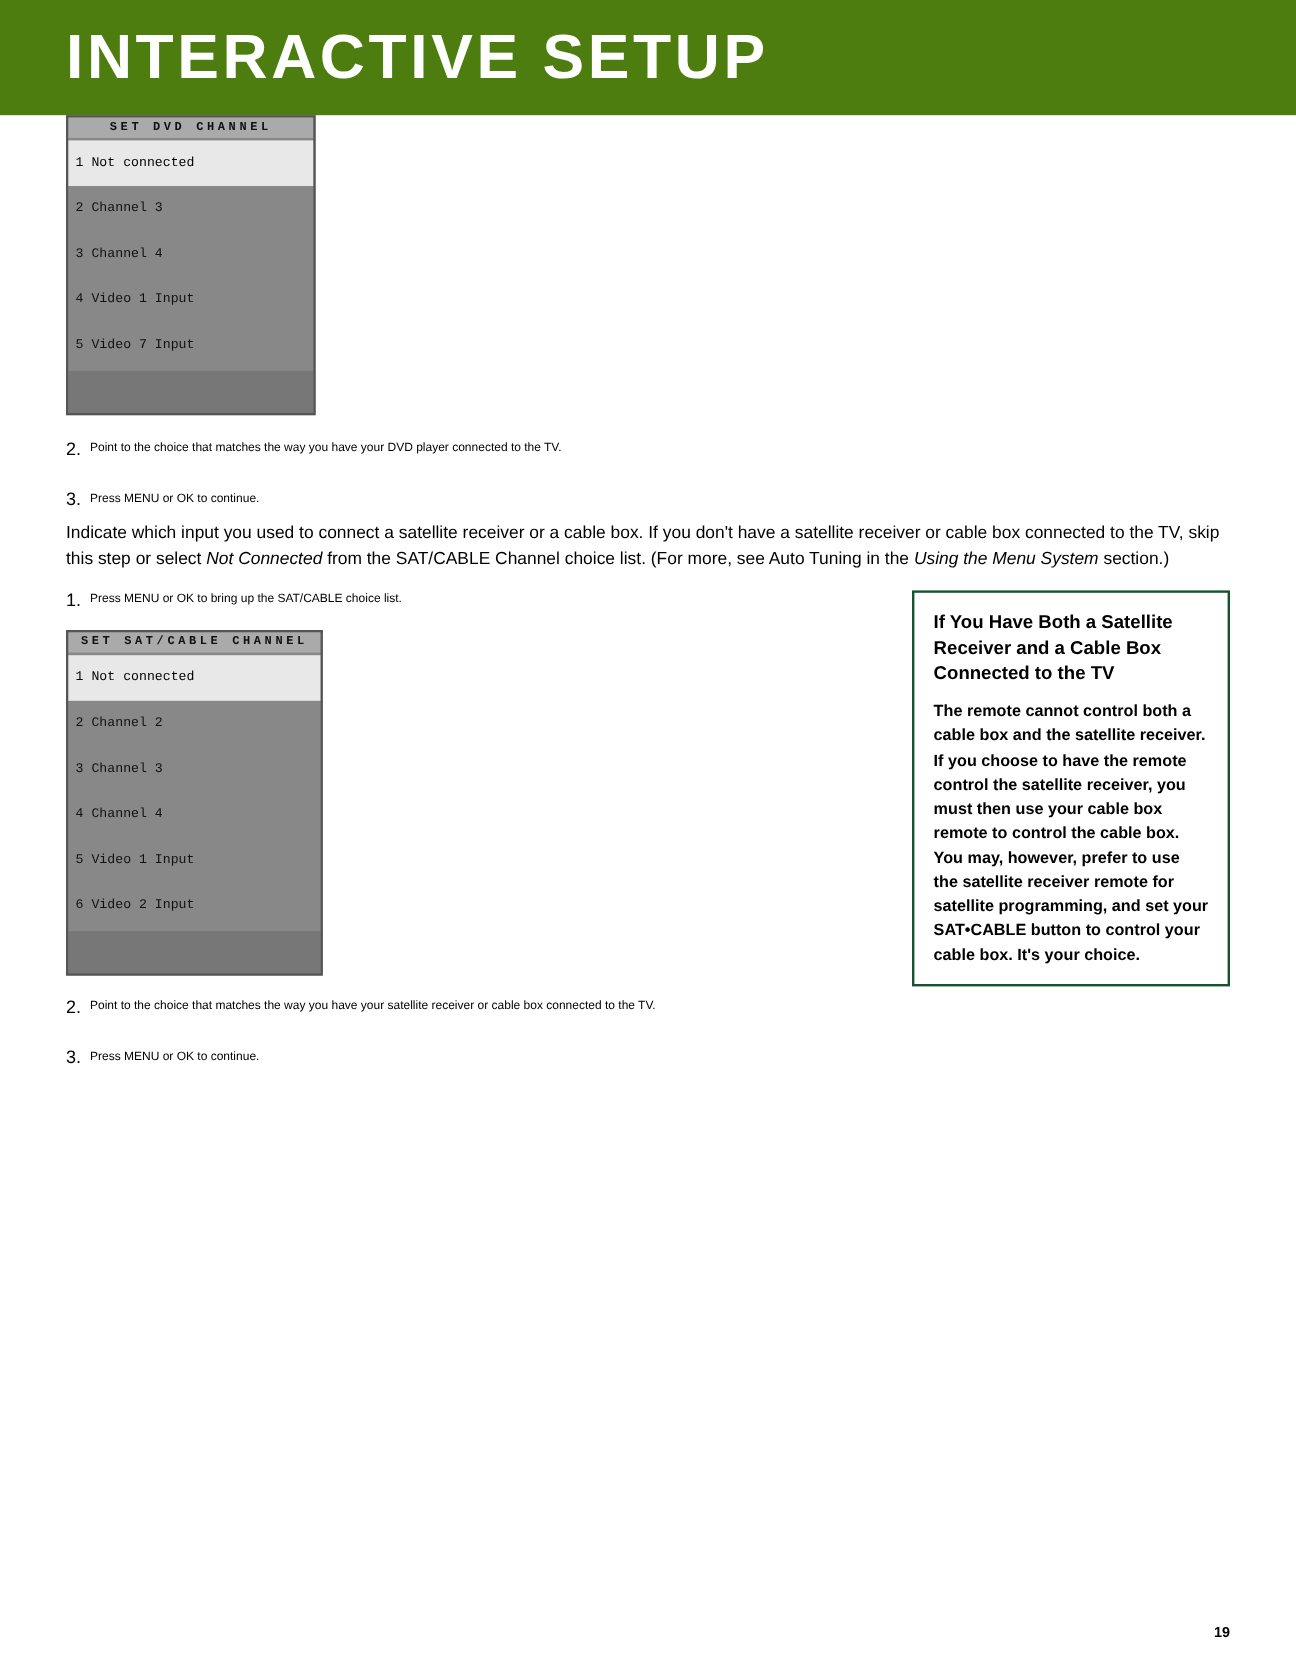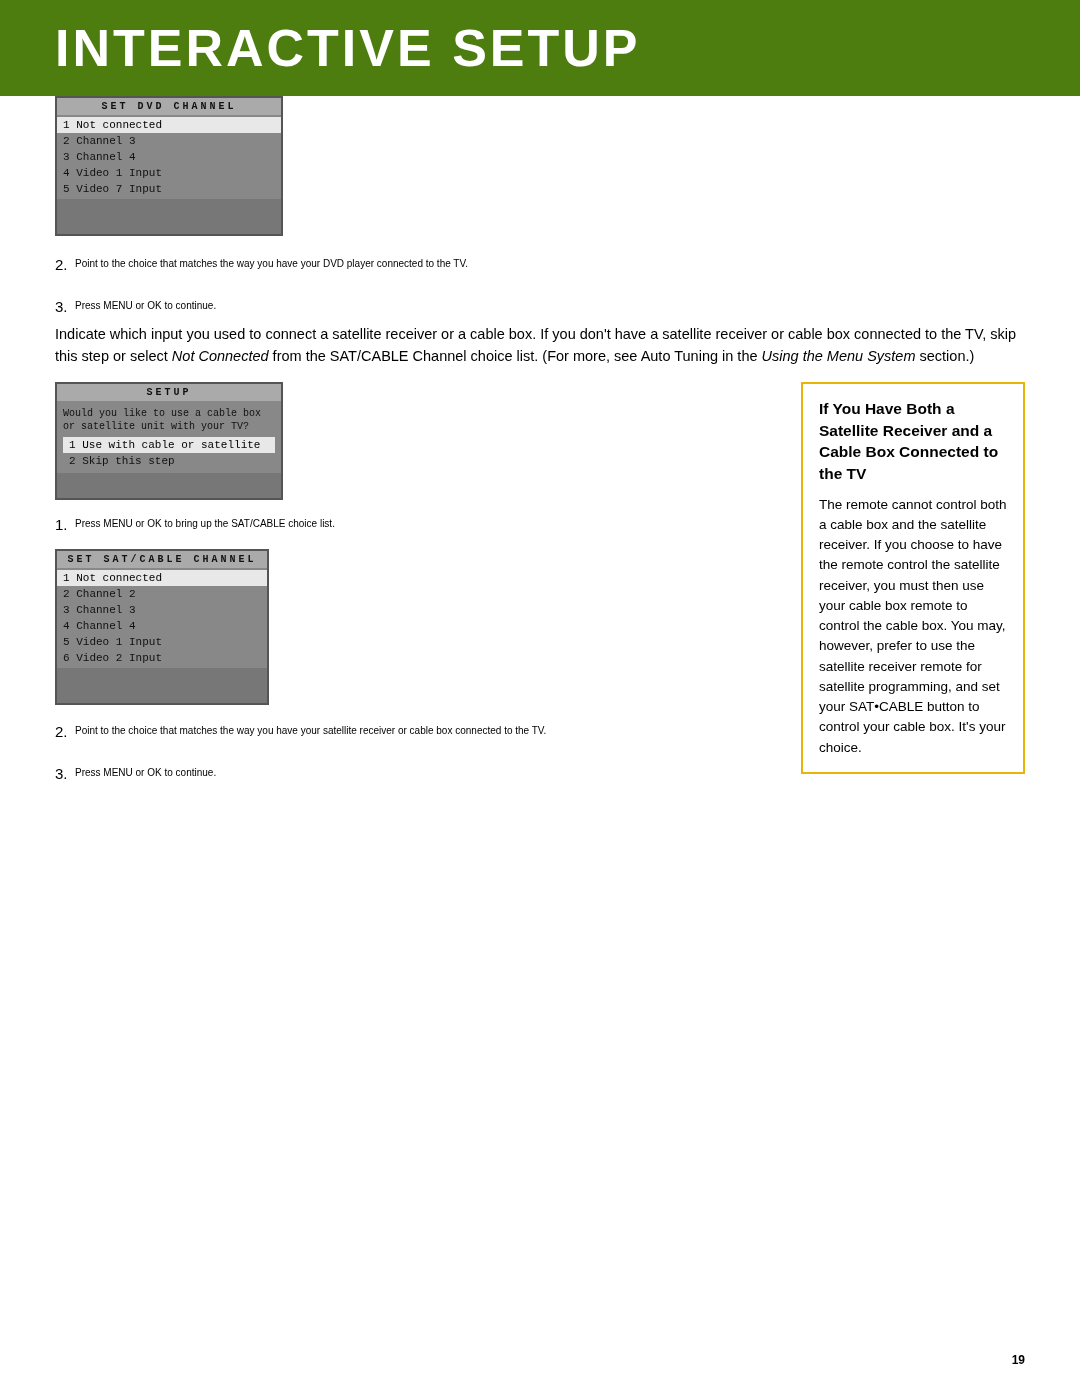--- a/index.html
+++ b/index.html
@@ -26,38 +26,38 @@
       text-transform: uppercase;
       font-family: Arial Black, Arial, sans-serif;
     }
 
     .content {
       padding: 0 55px;
     }
 
     
     .menu-screenshot {
-      width: 228px;
+      width: 208px;
       background: #888;
       border: 2px solid #555;
       font-family: 'Courier New', monospace;
       font-size: 11px;
       margin-bottom: 20px;
     }
     .menu-title-bar {
       background: #aaa;
       color: #111;
       text-align: center;
       padding: 3px 6px;
       letter-spacing: 3px;
       font-size: 10px;
       font-weight: bold;
     }
     .menu-item {
-      padding: 2px 6px;
+      padding: 13px 6px;
       color: #111;
       font-size: 11px;
     }
     .menu-item.selected {
       background: #e8e8e8;
       color: #000;
     }
     .menu-body {
       background: #888;
       padding: 2px 0;
@@ -115,37 +115,36 @@
     .col-left {
       flex: 1;
     }
     .col-right {
       width: 265px;
       flex-shrink: 0;
     }
 
     
     .info-box {
-      border: 2px solid #eab308;
+      border: 2px solid #14532d;
       padding: 14px 16px;
       margin-top: 0;
-      margin-left: 41px;
     }
     .info-box h3 {
       font-size: 15.5px;
       font-weight: bold;
       line-height: 1.4;
       margin-bottom: 10px;
     }
     .info-box p {
       font-size: 13.5px;
       line-height: 1.5;
     }
     .info-box strong {
-      font-weight: normal;
+      font-weight: bold;
     }
 
     
     .page-number {
       position: absolute;
       bottom: 30px;
       right: 55px;
       font-size: 12px;
       font-weight: bold;
     }
@@ -186,29 +185,20 @@
   
 
   
   <p class="body-text" id="body-para-2">Indicate which input you used to connect a satellite receiver or a cable box. If you don't have a satellite receiver or cable box connected to the TV, skip this step or select <em>Not Connected</em> from the SAT/CABLE Channel choice list. (For more, see Auto Tuning in the <em>Using the Menu System</em> section.)</p>
 
   
   <div class="two-col">
     <div class="col-left">
 
       
-      <div class="menu-screenshot" style="margin-bottom:16px;">
-        <div class="menu-title-bar">SETUP</div>
-        <div class="menu-body" id="setup-menu-items" style="padding: 4px 6px;">
-            <div style="font-family: &quot;Courier New&quot;, monospace; font-size: 10px; color: rgb(17, 17, 17); padding: 2px 0px 4px; line-height: 1.3;">Would you like to use a cable box or satellite unit with your TV?</div>
-            <div class="menu-item selected">1 Use with cable or satellite</div>
-            <div class="menu-item">2 Skip this step</div>
-          </div>
-        <div class="menu-footer" style="height:25px;"></div>
-      </div>
 
       
       <div class="instruction-block" style="margin-bottom:18px;">
         <span class="instruction-num" id="sat-num-1">1.</span>
         <p id="sat-text-1">Press MENU or OK to bring up the SAT/CABLE choice list.</p>
       </div>
 
       
       <div class="menu-screenshot" style="margin-bottom:18px; width:214px;">
         <div class="menu-title-bar">SET SAT/CABLE CHANNEL</div>

